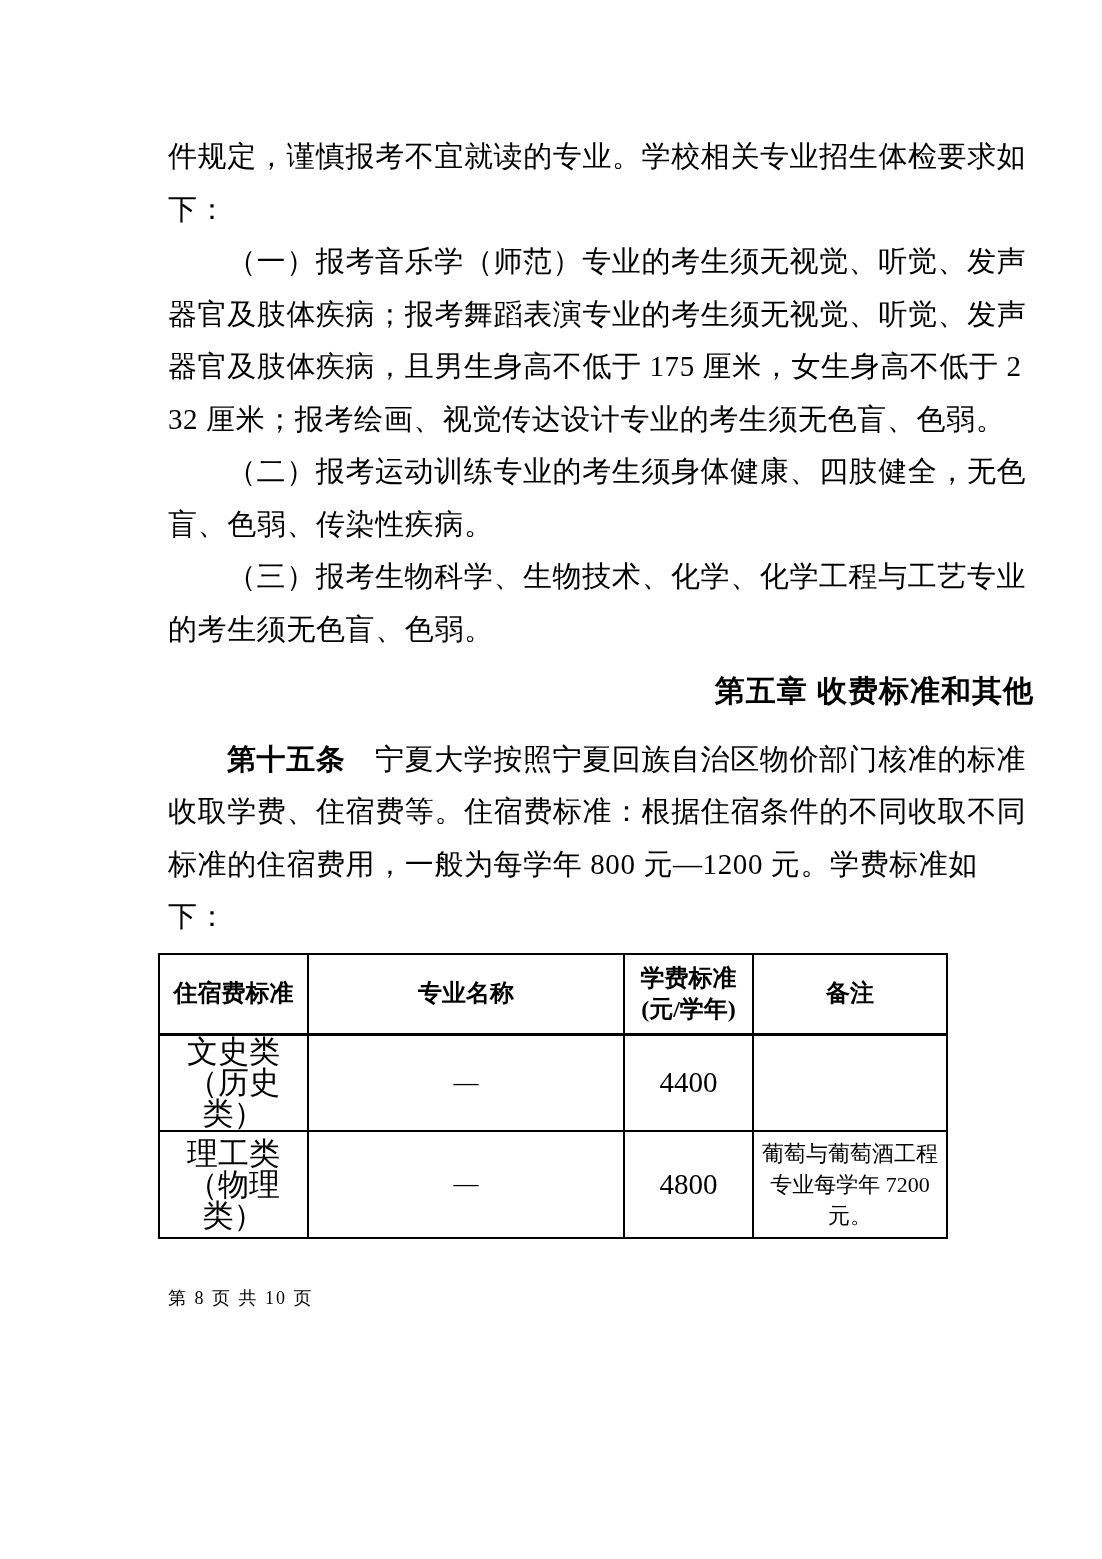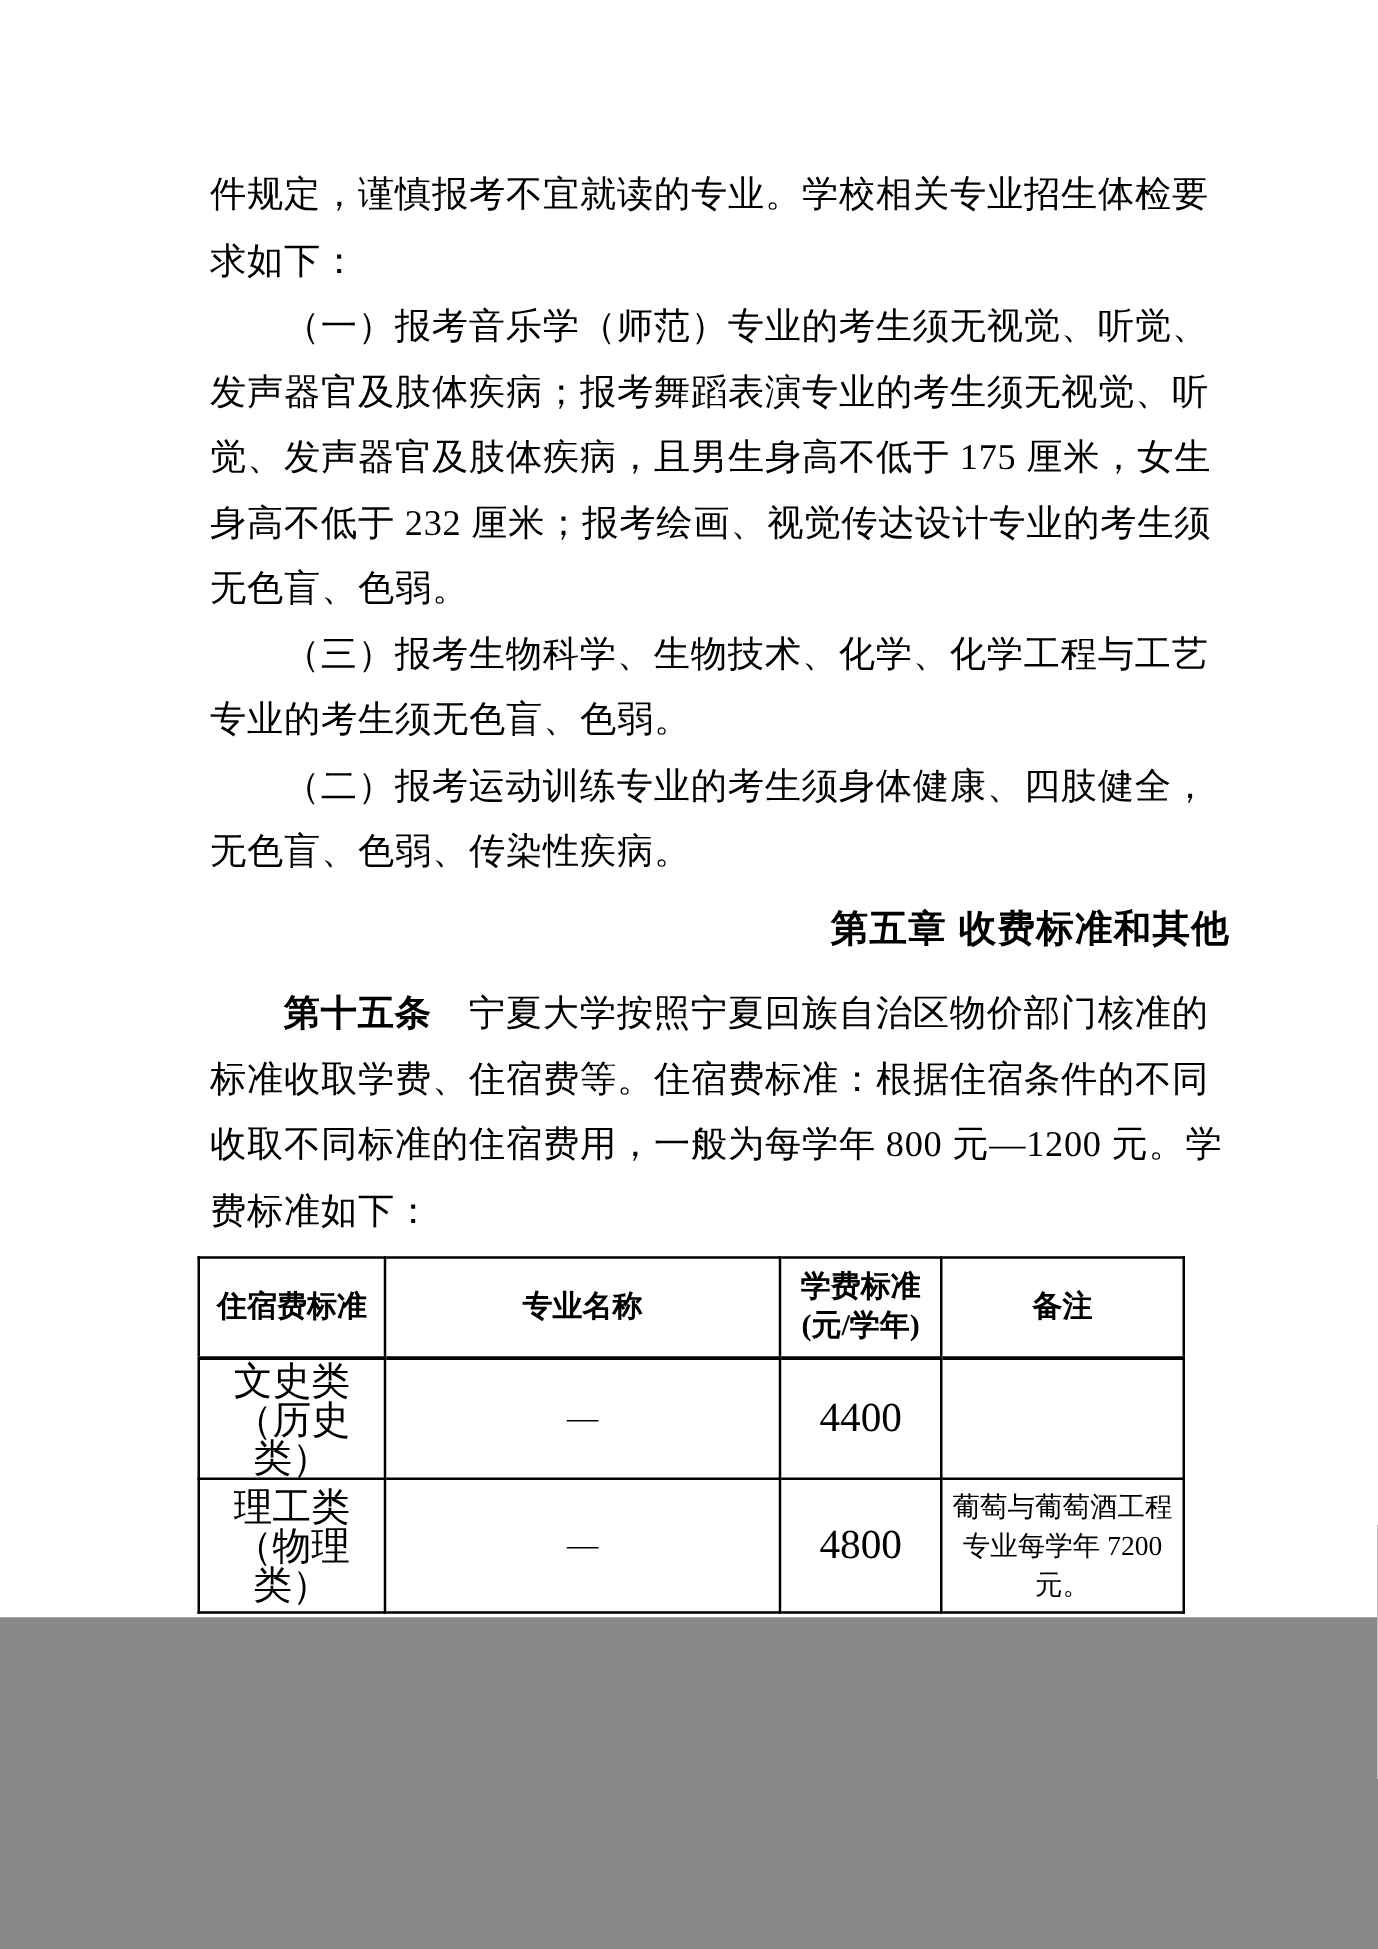--- a/index.html
+++ b/index.html
@@ -3,28 +3,28 @@
 <meta charset="utf-8">
 <style>
   html, body {
     margin: 0;
     padding: 0;
     background: #888;
   }
   .page {
     position: relative;
     width: 1102px;
-    height: 1294px;
+    height: 1559px;
     margin: 0 auto;
     background: #ffffff;
     color: #000000;
     font-family: "Liberation Serif", "DejaVu Serif", serif;
     overflow: hidden;
     box-sizing: border-box;
-    padding: 130px 118px 0 168px;
+    padding: 130px 68px 0 168px;
   }
   .para {
     margin: 0;
     font-size: 29px;
     line-height: 52.5px;
     letter-spacing: 0.6px;
     text-align: left;
     word-break: break-all;
     line-break: strict;
   }
@@ -68,21 +68,21 @@
   table.fee-table tr.body-row-1 td { height: 82px; }
   table.fee-table tr.body-row-2 td { height: 76px; }
   .cell-category {
     font-size: 31px;
     line-height: 31px;
   }
   .cell-dash {
     font-size: 25px;
   }
   .cell-tuition {
-    font-size: 33px;
+    font-size: 29px;
   }
   .cell-note {
     font-size: 22px;
     line-height: 31px;
     text-align: right;
     padding: 6px 8px !important;
   }
   .page-footer {
     margin-top: 48px;
     text-align: left;
@@ -93,23 +93,23 @@
 </style>
 </head>
 <body>
 
 <div class="page">
 
   <p class="para">件规定，谨慎报考不宜就读的专业。学校相关专业招生体检要求如下：</p>
 
   <p class="para indent">（一）报考音乐学（师范）专业的考生须无视觉、听觉、发声器官及肢体疾病；报考舞蹈表演专业的考生须无视觉、听觉、发声器官及肢体疾病，且男生身高不低于 175 厘米，女生身高不低于 232 厘米；报考绘画、视觉传达设计专业的考生须无色盲、色弱。</p>
 
+  <p class="para indent">（二）报考运动训练专业的考生须身体健康、四肢健全，无色盲、色弱、传染性疾病。</p>
+
   <p class="para indent">（三）报考生物科学、生物技术、化学、化学工程与工艺专业的考生须无色盲、色弱。</p>
-
-  <p class="para indent">（二）报考运动训练专业的考生须身体健康、四肢健全，无色盲、色弱、传染性疾病。</p>
 
 
   <h2 class="chapter-heading">第五章 收费标准和其他</h2>
 
   <p class="para indent"><span class="article-lead">第十五条</span><span>　宁夏大学按照宁夏回族自治区物价部门核准的标准收取学费、住宿费等。住宿费标准：根据住宿条件的不同收取不同标准的住宿费用，一般为每学年 800 元—1200 元。学费标准如下：</span></p>
 
   <table class="fee-table">
     <colgroup>
       <col style="width:149px">
       <col style="width:316px">

